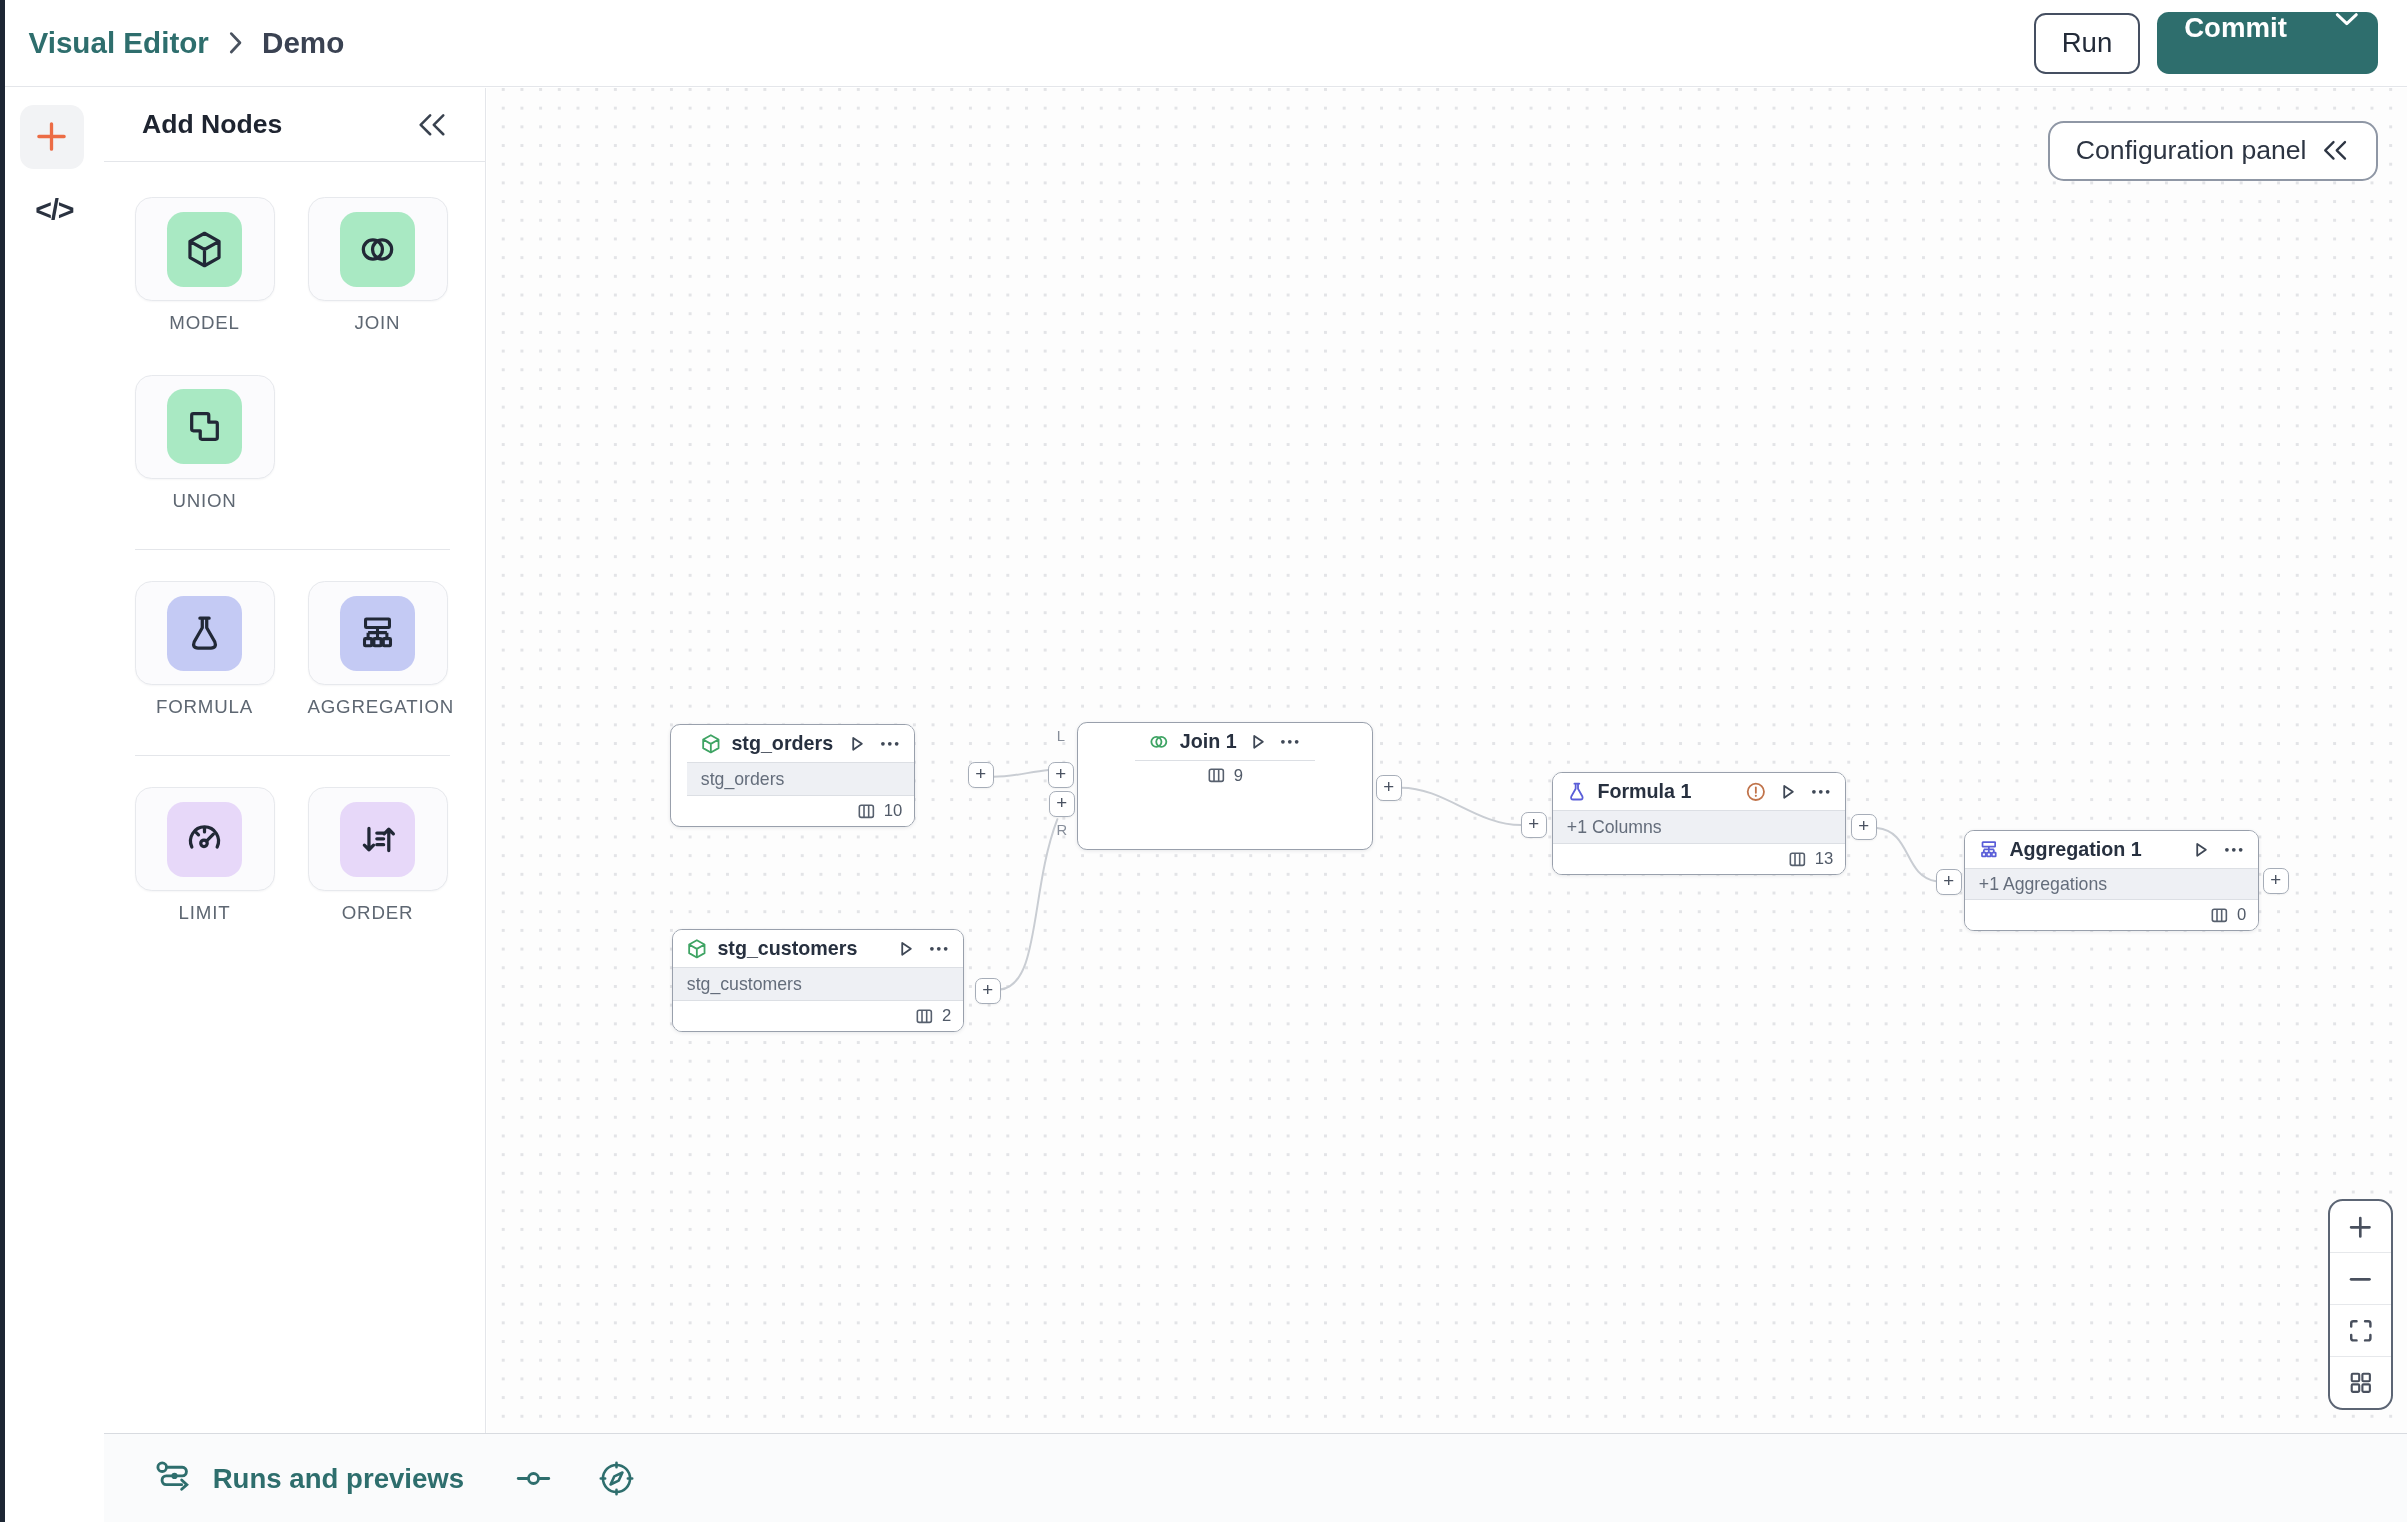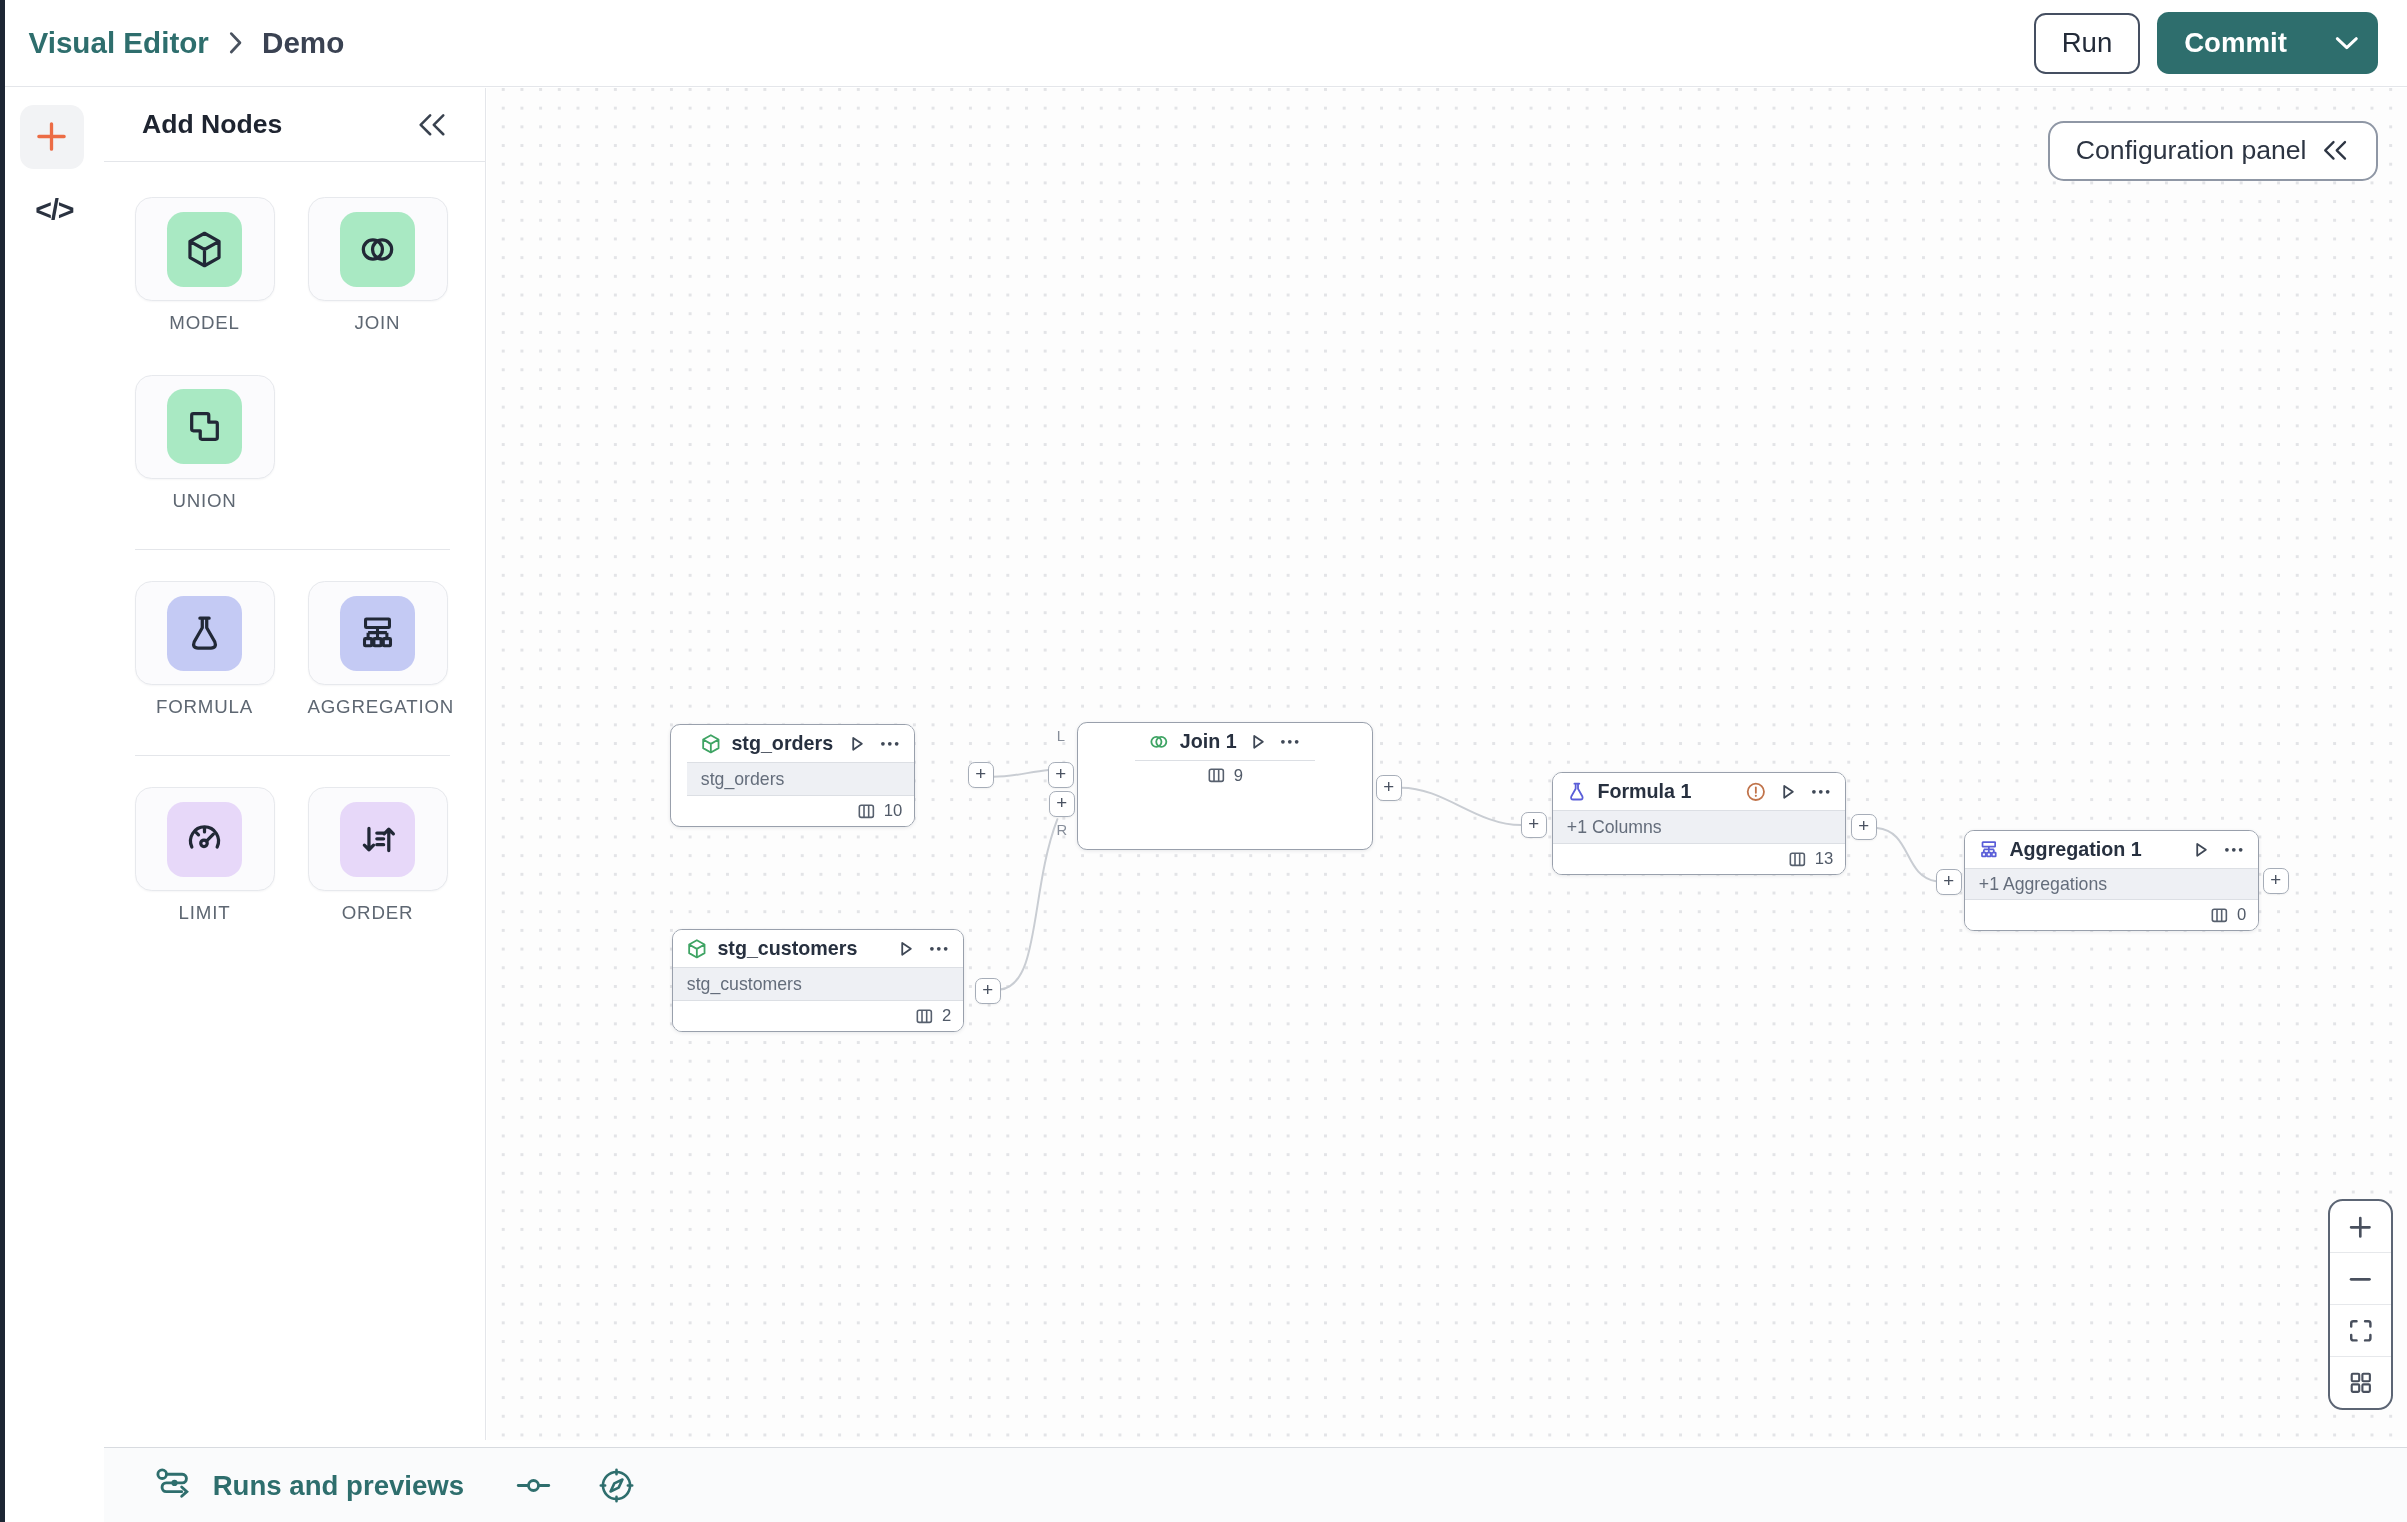--- a/index.html
+++ b/index.html
@@ -7,21 +7,21 @@
   #app{position:relative;width:2408px;height:1523px;background:#fff;overflow:hidden;}
   .left-edge{position:absolute;left:0;top:0;width:4.9px;height:1523px;background:#1d2634;z-index:60;}
 
   
   .header{position:absolute;left:4.9px;right:0;top:0;height:87px;background:#fff;border-bottom:1px solid #e4e6ea;display:flex;align-items:center;padding:0 30.5px 0 23.6px;box-sizing:border-box;z-index:40;}
   .crumb-root{font-size:29.6px;font-weight:700;color:var(--teal);}
   .crumb-sep{margin:0 19.7px;display:flex;align-items:center;}
   .crumb-cur{font-size:29.6px;font-weight:700;color:#3a4252;}
   .header-spacer{flex:1;}
   .btn-run{height:61px;padding:0 25.6px;background:#fff;border:2px solid #454f61;border-radius:11.8px;font-size:27.6px;color:#232b39;display:flex;align-items:center;font-family:inherit;cursor:pointer;}
-  .btn-commit{margin-left:16.7px;height:62px;display:flex;align-items:center;background:var(--teal);border-radius:11.8px;overflow:hidden;border:none;padding:0;cursor:pointer;}
+  .btn-commit{margin-left:16.7px;height:62px;display:flex;align-items:flex-start;background:var(--teal);border-radius:11.8px;overflow:hidden;border:none;padding:0;cursor:pointer;}
   .commit-main{display:flex;align-items:center;padding:0 27.6px;font-size:27.6px;font-weight:600;color:#fff;}
   .commit-div{width:2px;background:rgba(255,255,255,.95);}
   .commit-caret{width:61px;display:flex;align-items:center;justify-content:center;}
 
   
   .rail{position:absolute;left:4.9px;top:88px;width:99px;bottom:0;background:#fff;z-index:30;}
   .rail-plus{position:absolute;left:14.8px;top:16.7px;width:64px;height:64px;border-radius:13.8px;background:#f2f3f5;display:flex;align-items:center;justify-content:center;cursor:pointer;}
   .rail-code{position:absolute;left:0;top:106px;width:99px;text-align:center;font-size:28.6px;font-weight:600;color:#2a3240;letter-spacing:-1px;cursor:pointer;}
 
   
@@ -56,21 +56,21 @@
   .node-count{font-size:16.7px;color:#515a68;}
 
   .port{position:absolute;width:25.6px;height:25.6px;border:1.5px solid #a6adb8;border-radius:6.9px;background:#fff;display:flex;align-items:center;justify-content:center;font-size:18.7px;line-height:1;color:#4a5261;box-sizing:border-box;box-shadow:0 1px 2px rgba(0,0,0,.05);z-index:4;cursor:pointer;}
   .port-label{position:absolute;width:25.6px;text-align:center;font-size:14.8px;color:#868d99;z-index:4;}
 
   .zoomctl{position:absolute;right:14.8px;bottom:29.6px;width:65px;background:#fff;border:2px solid #5c6574;border-radius:14.8px;display:flex;flex-direction:column;overflow:hidden;box-sizing:border-box;z-index:6;}
   .zoomctl .zc{height:51px;display:flex;align-items:center;justify-content:center;cursor:pointer;}
   .zoomctl .zc + .zc{border-top:1px solid #e6e8eb;}
 
   
-  .bottombar{position:absolute;left:103px;right:0;bottom:0;height:76px;background:#fafbfc;border-top:1px solid #d8dbe0;display:flex;align-items:center;padding-left:51px;box-sizing:border-box;z-index:25;}
+  .bottombar{position:absolute;left:103px;right:0;bottom:0;height:90px;background:#fafbfc;border-top:1px solid #d8dbe0;display:flex;align-items:center;padding-left:51px;box-sizing:border-box;z-index:25;}
   .bb-title{font-size:27.6px;font-weight:600;color:var(--teal);margin-left:17.7px;}
   .bb-ic{display:flex;align-items:center;cursor:pointer;}
   .bb-ic.commit{margin-left:51px;}
   .bb-ic.compass{margin-left:45px;}
 
   svg{display:block;}
 </style>
 </head>
 <body>
 

